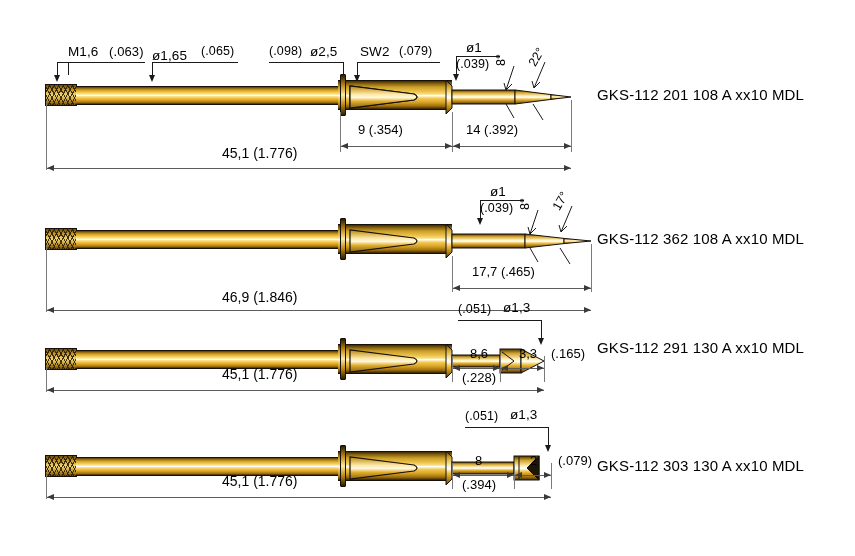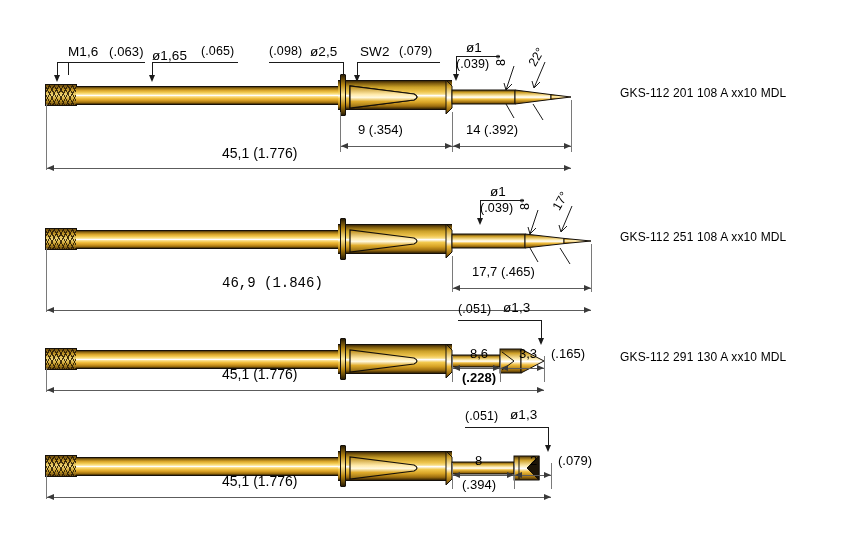--- a/index.html
+++ b/index.html
@@ -6,21 +6,21 @@
   body{
     width:855px;height:556px;background:#ffffff;
     font-family:"Liberation Sans", sans-serif;
     color:#000;overflow:hidden;position:relative;
   }
   #sheet{position:absolute;inset:0;}
   .row{position:absolute;left:0;width:855px;}
 
   
   .lbl{position:absolute;white-space:nowrap;font-size:13.5px;letter-spacing:.1px;}
-  .partno{position:absolute;white-space:nowrap;font-size:12px;letter-spacing:.15px;margin-left:23px;}
+  .partno{position:absolute;white-space:nowrap;font-size:15px;letter-spacing:.15px;}
   .dim{position:absolute;white-space:nowrap;font-size:13px;}
   .ang{position:absolute;white-space:nowrap;font-size:12.5px;
        transform-origin:50% 50%;}
 
   
   .hline{position:absolute;height:0;border-top:1px solid #1a1a1a;}
   .vline{position:absolute;width:0;border-left:1px solid #7a7a7a;}
   .vline-dk{position:absolute;width:0;border-left:1px solid #1a1a1a;}
   .dimline{position:absolute;height:0;border-top:1px solid #5c5c5c;}
 
@@ -240,27 +240,27 @@
     </svg>
   </div>
 
   <div class="dim" style="left:472px;top:94px;">17,7 (.465)</div>
   <div class="dimline" style="left:452px;top:118px;width:139px;"></div>
   <div class="arL" style="left:453px;top:115px;"></div>
   <div class="arR" style="left:584px;top:115px;"></div>
   <div class="vline" style="left:452px;top:86px;height:36px;"></div>
   <div class="vline" style="left:591px;top:74px;height:48px;"></div>
 
-  <div class="dim" style="left:222px;top:105px;font-size:14px;font-family:Liberation Mono, monospace;">46,9 (1.846)</div>
+  <div class="dim" style="left:222px;top:119px;font-size:14px;">46,9 (1.846)</div>
   <div class="dimline" style="left:46px;top:140px;width:545px;"></div>
   <div class="arL" style="left:47px;top:137px;"></div>
   <div class="arR" style="left:584px;top:137px;"></div>
   <div class="vline" style="left:46px;top:78px;height:64px;"></div>
 
-  <div class="partno" style="left:597px;top:60px;">GKS-112 251 108 A xx10 MDL</div>
+  <div class="partno" style="left:597px;top:60px;">GKS-112 362 108 A xx10 MDL</div>
 </div>
 
 <div class="row" style="top:290px;height:130px;">
 
   <div class="lbl" style="left:458px;top:12px;font-size:12.5px;">(.051)</div>
   <div class="lbl" style="left:503px;top:10px;">ø1,3</div>
   <div class="hline" style="left:458px;top:30px;width:83px;"></div>
   <div class="vline-dk" style="left:541px;top:30px;height:19px;"></div>
   <div class="arDn" style="left:538px;top:48px;"></div>
 
@@ -293,42 +293,42 @@
 
       <rect x="114" y="17" width="48" height="12" fill="url(#tg3)" stroke="#15100a" stroke-width="1"></rect>
 
       <rect x="162" y="11" width="21" height="24" fill="url(#tg3)" stroke="#15100a" stroke-width="1"></rect>
       <path d="M183,11 L183,35 L206,23 Z" fill="url(#tg3)" stroke="#15100a" stroke-width="1"></path>
       <path d="M164,14 L176,23 L164,32" fill="none" stroke="#15100a" stroke-width="1"></path>
     </svg>
   </div>
 
   <div class="dim" style="left:470px;top:56px;">8,6</div>
-  <div class="dim" style="left:462px;top:80px;font-weight:bold;">(.228)</div>
+  <div class="dim" style="left:462px;top:80px;">(.228)</div>
   <div class="dimline" style="left:452px;top:78px;width:48px;"></div>
   <div class="arL" style="left:453px;top:75px;"></div>
   <div class="arR" style="left:493px;top:75px;"></div>
   <div class="vline" style="left:452px;top:66px;height:26px;"></div>
   <div class="vline" style="left:500px;top:66px;height:26px;"></div>
 
   <div class="dim" style="left:519px;top:56px;">3,3</div>
   <div class="dimline" style="left:500px;top:78px;width:44px;"></div>
   <div class="arL" style="left:501px;top:75px;"></div>
   <div class="arR" style="left:537px;top:75px;"></div>
   <div class="vline" style="left:544px;top:66px;height:26px;"></div>
 
   <div class="dim" style="left:551px;top:56px;">(.165)</div>
 
   <div class="dim" style="left:222px;top:76px;font-size:14px;">45,1 (1.776)</div>
   <div class="dimline" style="left:46px;top:100px;width:498px;"></div>
   <div class="arL" style="left:47px;top:97px;"></div>
   <div class="arR" style="left:537px;top:97px;"></div>
   <div class="vline" style="left:46px;top:78px;height:24px;"></div>
 
-  <div class="partno" style="left:597px;top:60px;">GKS-112 291 130 A xx10 MDL</div>
+  <div class="partno" style="left:597px;top:49px;">GKS-112 291 130 A xx10 MDL</div>
 </div>
 
 <div class="row" style="top:397px;height:130px;">
 
   <div class="lbl" style="left:465px;top:12px;font-size:12.5px;">(.051)</div>
   <div class="lbl" style="left:510px;top:10px;">ø1,3</div>
   <div class="hline" style="left:465px;top:30px;width:83px;"></div>
   <div class="vline-dk" style="left:548px;top:30px;height:19px;"></div>
   <div class="arDn" style="left:545px;top:48px;"></div>
 
@@ -381,15 +381,16 @@
   <div class="vline" style="left:551px;top:66px;height:26px;"></div>
 
   <div class="dim" style="left:558px;top:56px;">(.079)</div>
 
   <div class="dim" style="left:222px;top:76px;font-size:14px;">45,1 (1.776)</div>
   <div class="dimline" style="left:46px;top:100px;width:505px;"></div>
   <div class="arL" style="left:47px;top:97px;"></div>
   <div class="arR" style="left:544px;top:97px;"></div>
   <div class="vline" style="left:46px;top:78px;height:24px;"></div>
 
+  <div class="partno" style="left:597px;top:60px;">GKS-112 303 130 A xx10 MDL</div>
 </div>
 
 </div>
 
 </body></html>

